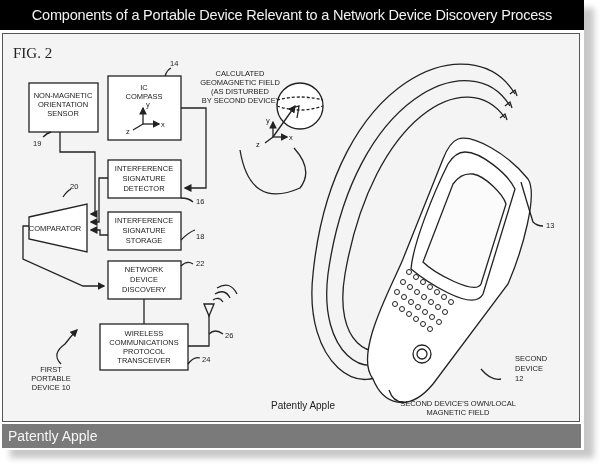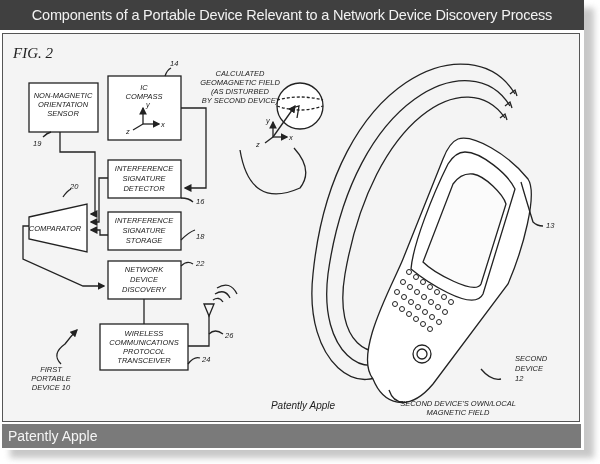--- a/index.html
+++ b/index.html
@@ -8,26 +8,26 @@
     font-family: "Liberation Sans", sans-serif;
   }
   .shadow {
     position: absolute; left: 10px; top: 8px; width: 584px; height: 450px;
     background: #9a9a9a; filter: blur(3px); opacity: .55;
   }
   .card {
     position: absolute; left: 0; top: 0; width: 584px; height: 450px; background: #ffffff;
   }
   .header {
-    position: absolute; left: 0; top: 0; width: 584px; height: 30px; background: #404040;
+    position: absolute; left: 0; top: 0; width: 584px; height: 30px; background: #000000;
     color: #f2f2f2; font-size: 14.5px; line-height: 30px; text-align: center; letter-spacing: -0.2px;
   }
   .panel {
     position: absolute; left: 2px; top: 33px; width: 576px; height: 387px;
-    border: 1.5px solid #555; background: #f4f4f4; font-style: italic;
+    border: 1.5px solid #555; background: #f4f4f4;
   }
   .footer {
     position: absolute; left: 2px; top: 424px; width: 579px; height: 24px; background: #7a7a7a;
     color: #f5f5f5; font-size: 14px; line-height: 24px;
   }
   .footer .left { position: absolute; left: 6px; }
   .footer .right { position: absolute; right: 6px; }
   svg text { font-family: "Liberation Sans", sans-serif; fill: #222; }
   .fig { font-family: "Liberation Serif", serif; }
 </style>

